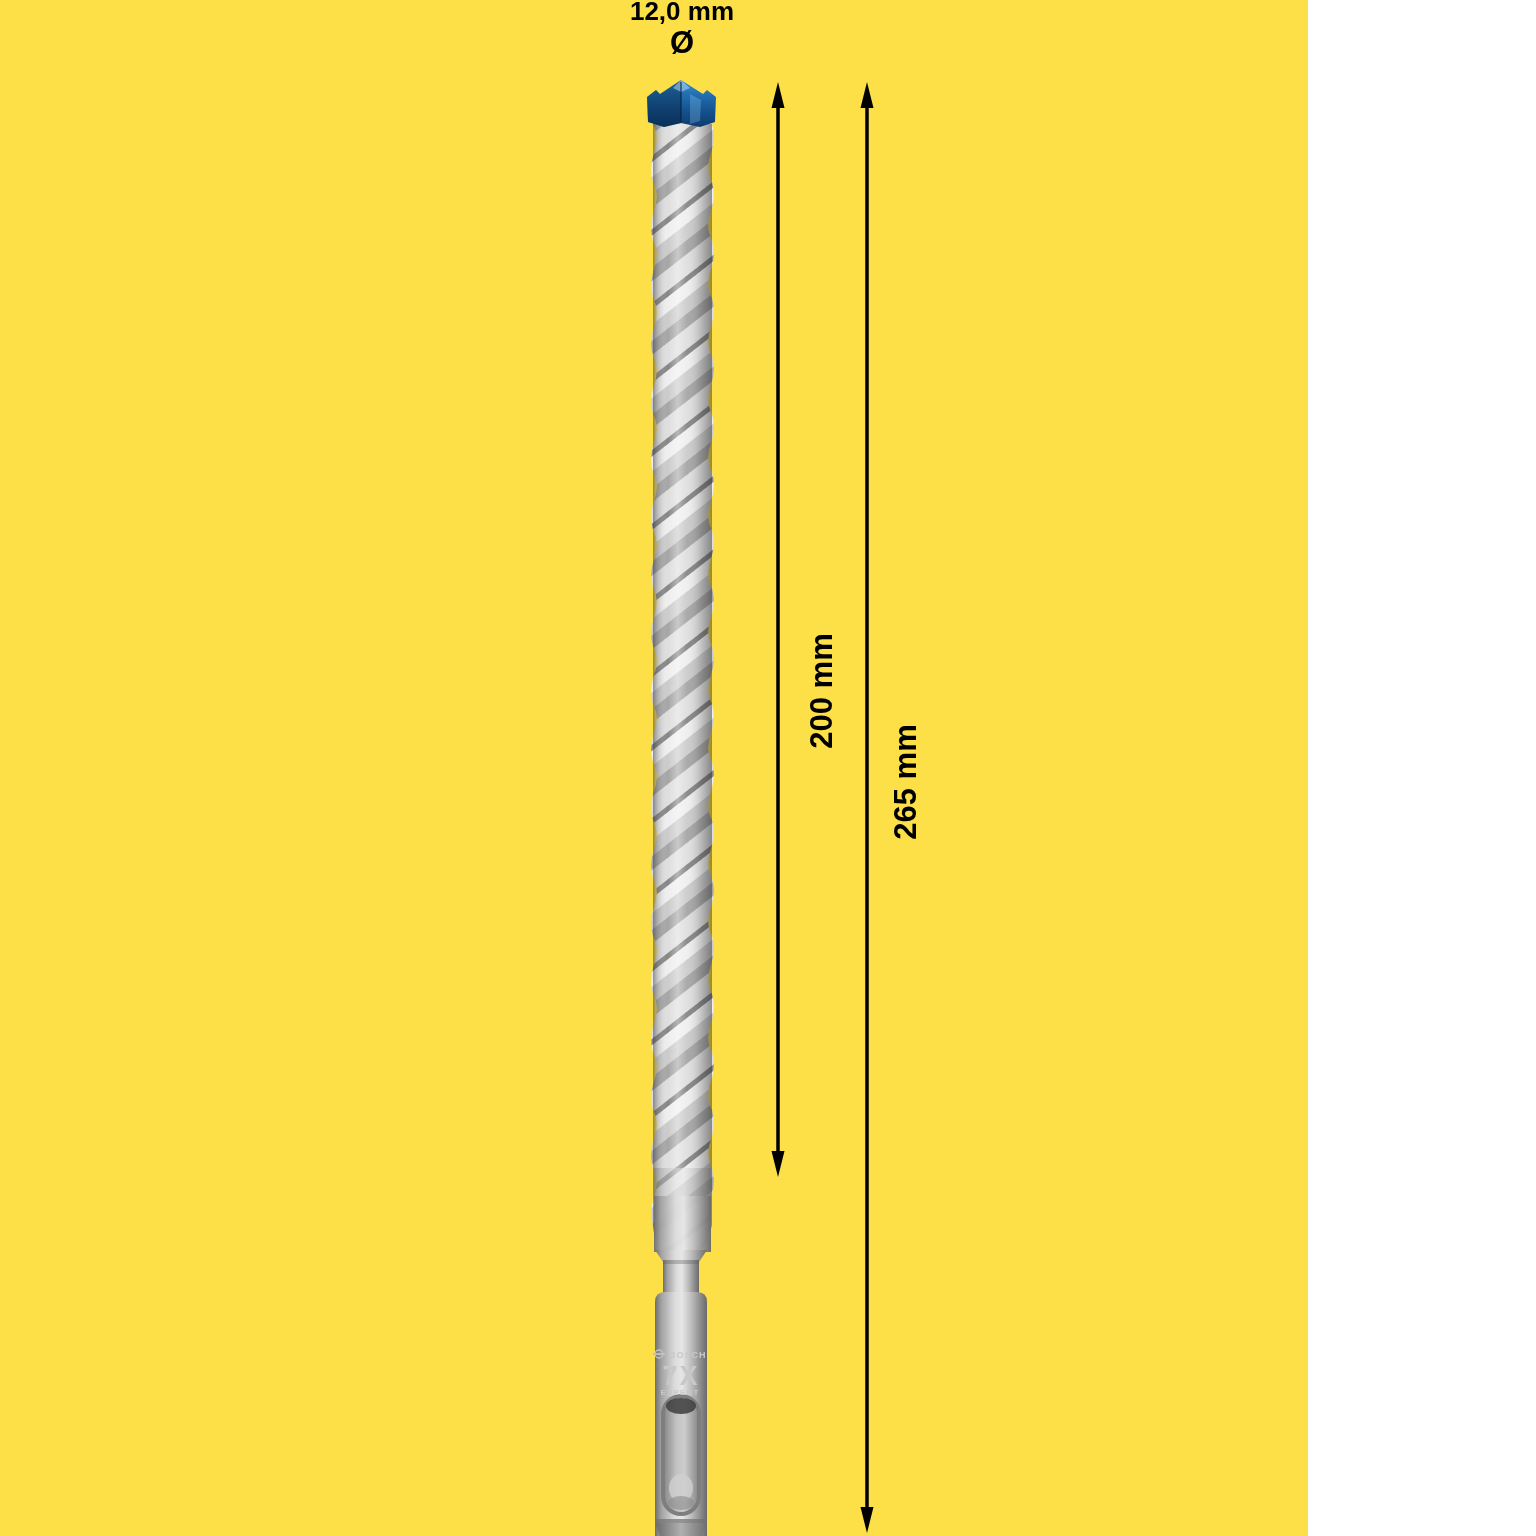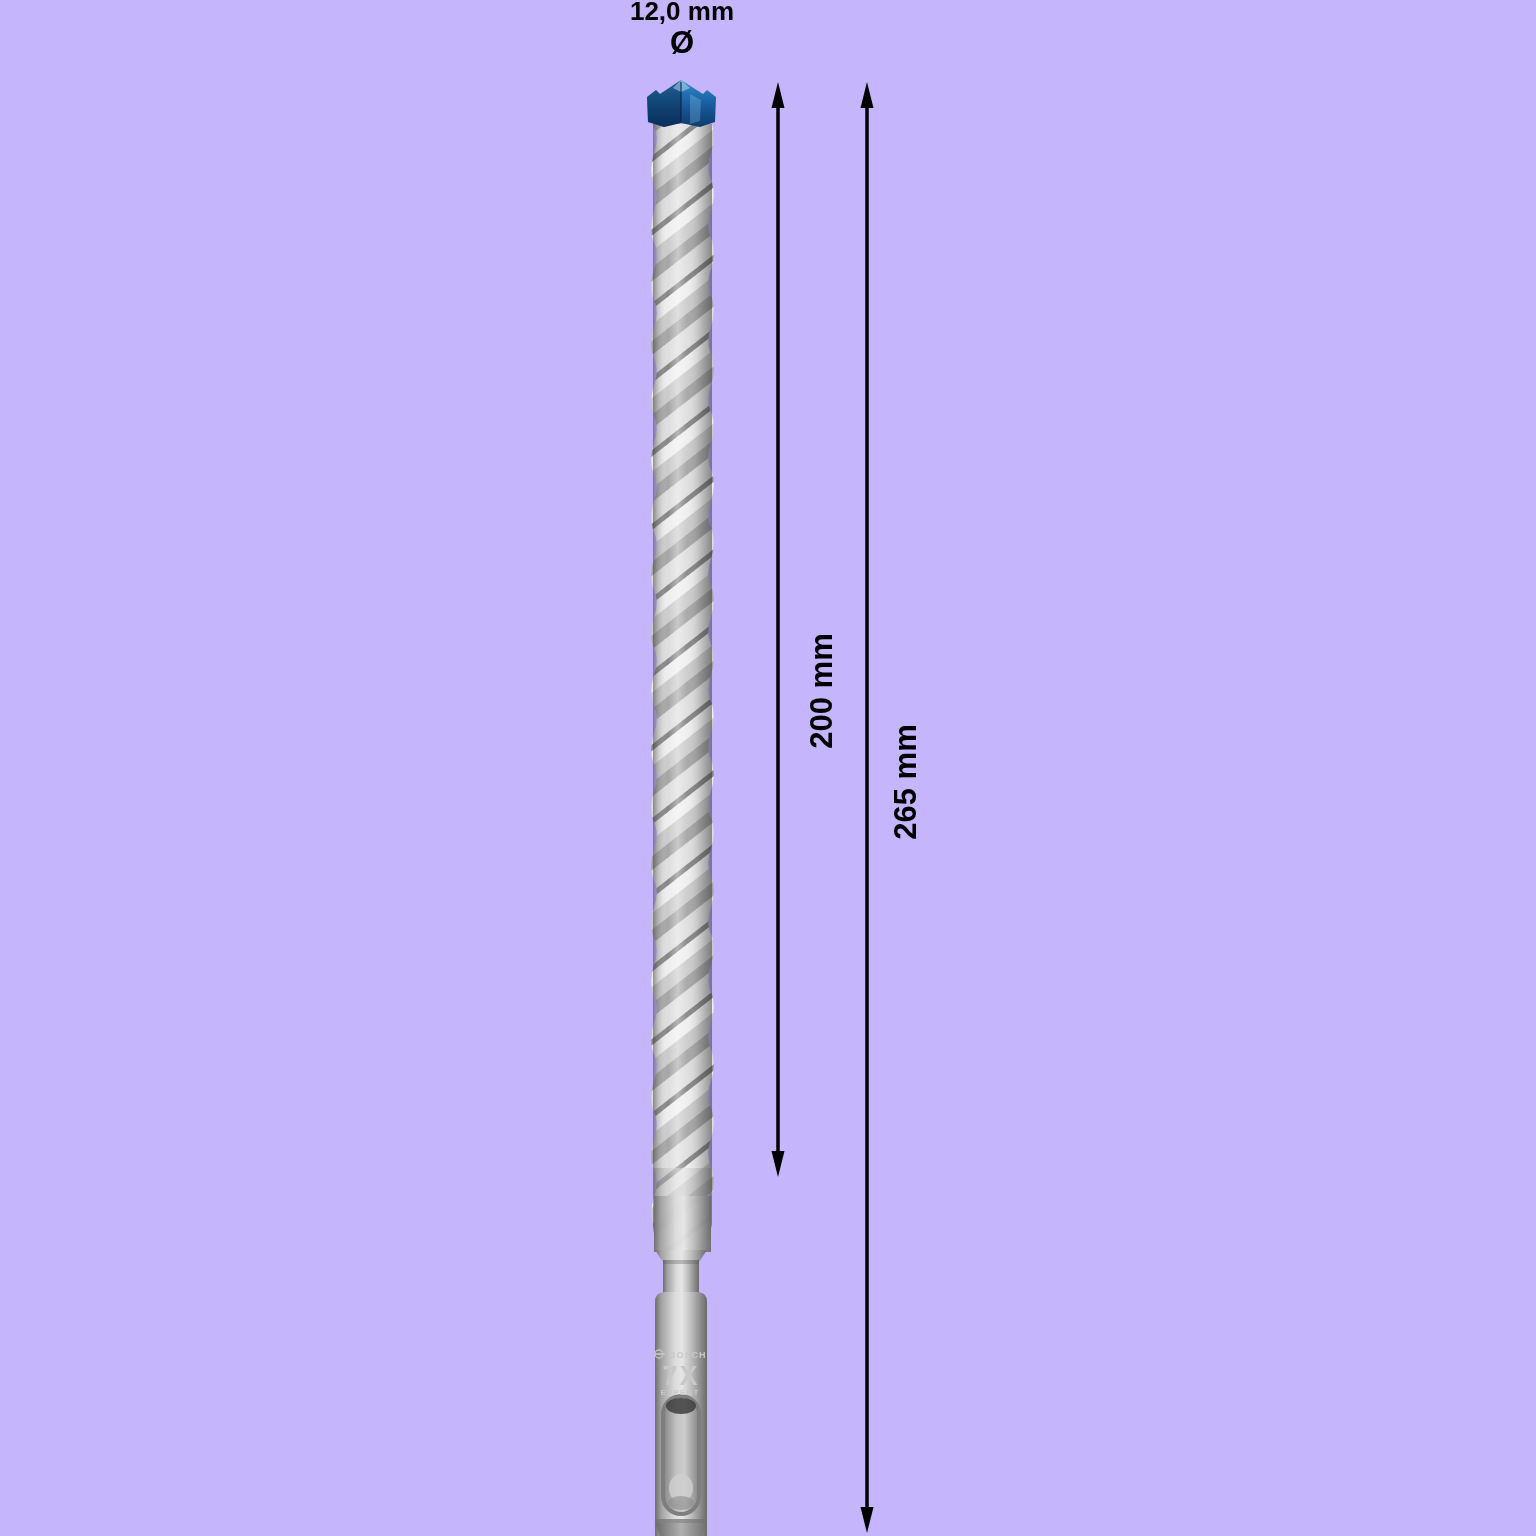--- a/index.html
+++ b/index.html
@@ -1,17 +1,17 @@
 <!DOCTYPE html>
 <html><head>
 <meta charset="utf-8">
 <style>
   html,body{margin:0;padding:0;background:#ffffff;}
   .canvas{
-    position:relative;width:1536px;height:1536px;background:#c4b5fd;
+    position:relative;width:1308px;height:1536px;background:#fde047;
     font-family:"Liberation Sans",sans-serif;overflow:hidden;color:#000;
   }
   .scene{position:absolute;left:0;top:0;width:1536px;height:1536px;}
   .top-label{position:absolute;left:532px;top:-4px;width:300px;text-align:center;}
   .top-label .val{font-size:26px;font-weight:700;line-height:30px;}
   .top-label .sym{font-size:31px;font-weight:700;line-height:34px;}
   .dim-label{
     position:absolute;width:200px;height:40px;line-height:40px;text-align:center;
     font-size:31px;font-weight:700;color:#000;transform:rotate(-90deg);
     white-space:nowrap;

